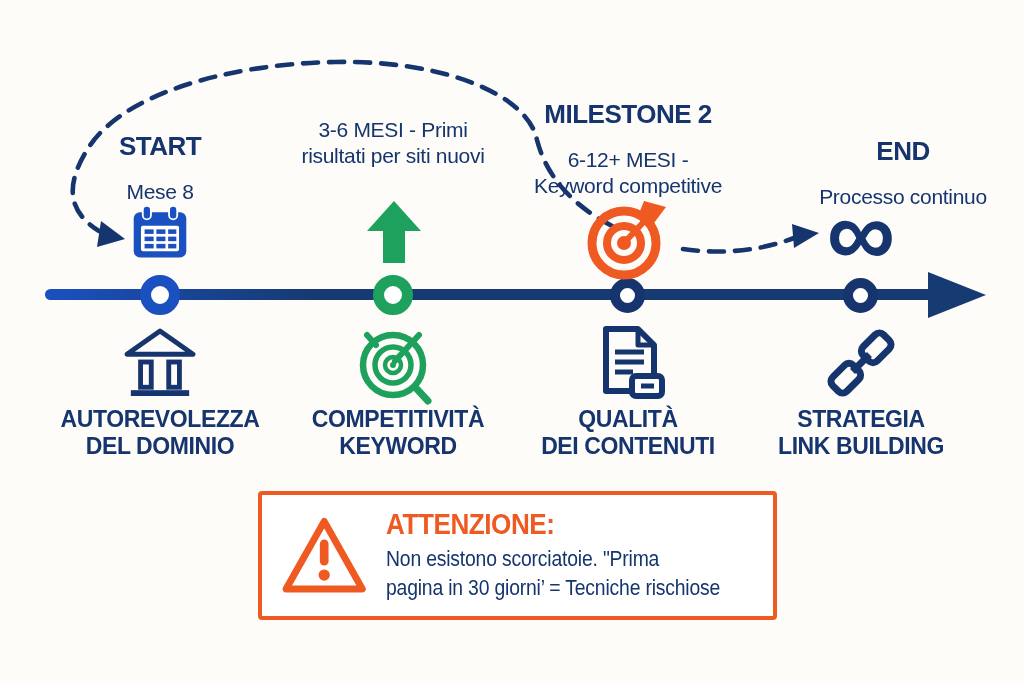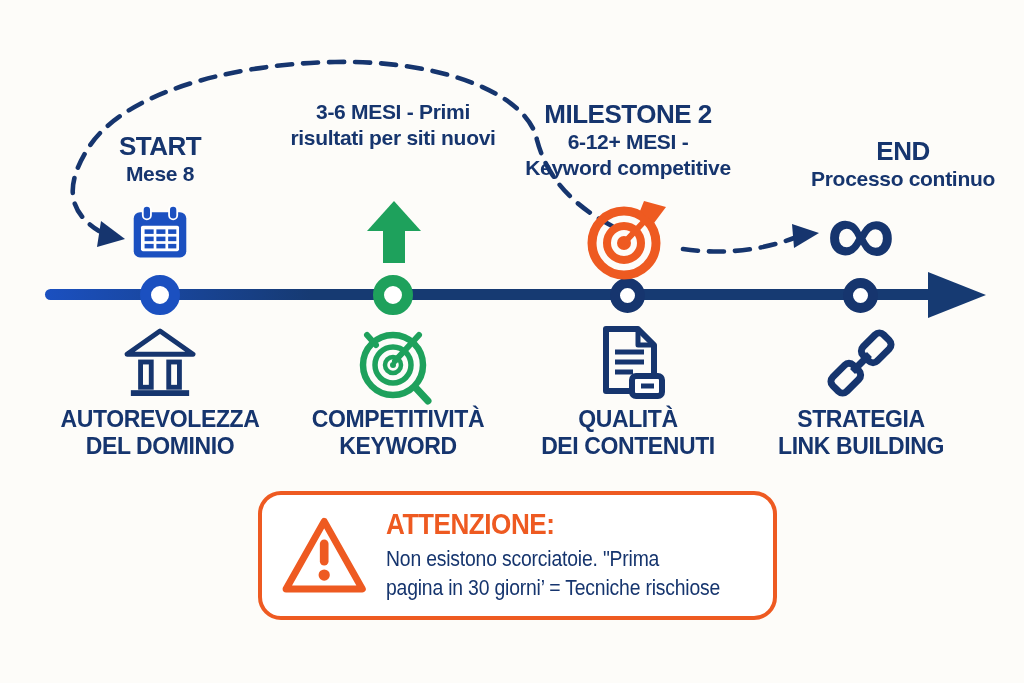--- a/index.html
+++ b/index.html
@@ -22,21 +22,21 @@
   .node-3 { left:610px; top:278px; width:35px; height:35px; border:10px solid var(--navy); }
   .node-4 { left:843px; top:278px; width:35px; height:35px; border:10px solid var(--navy); }
 
   
   .topblock { position:absolute; width:240px; text-align:center; color:var(--navy); }
   .tb-1 { left:40px;  top:131px; }
   .tb-2 { left:273px; top:99px; }
   .tb-3 { left:508px; top:99px; }
   .tb-4 { left:783px; top:136px; }
   .tb-title { font-size:26px; font-weight:bold; letter-spacing:-0.5px; line-height:30px; }
-  .tb-sub { font-size:21px; line-height:26px; margin-top:0; white-space:pre-line; letter-spacing:-0.3px;font-weight:bold; }
+  .tb-sub { font-size:21px; line-height:26px; margin-top:18px; white-space:pre-line; letter-spacing:-0.3px; }
 
   .botblock { position:absolute; width:240px; text-align:center; color:var(--navy); top:406px; }
   .bb-1 { left:40px; } .bb-2 { left:278px; } .bb-3 { left:508px; } .bb-4 { left:741px; }
   .bb-label { font-size:23px; font-weight:bold; line-height:27px; white-space:pre-line; letter-spacing:-0.4px; }
 
   
   .icon { position:absolute; }
   .ic-calendar { left:131px; top:204px; }
   .ic-arrowup  { left:367px; top:201px; }
   .ic-target-dart { left:586px; top:195px; }
@@ -46,21 +46,21 @@
   .ic-gtarget{ left:353px; top:323px; }
   .ic-doc    { left:592px; top:325px; }
   .ic-chain  { left:821px; top:323px; }
   .navy-ic   { color:var(--navy); }
   .royal-ic  { color:var(--royal); }
   .green-ic  { color:var(--green); }
   .orange-ic { color:var(--orange); }
 
   
   .warnbox { position:absolute; left:258px; top:491px; width:519px; height:129px;
-             border:4px solid var(--orange); border-radius:23px; background:#fff;
+             border:4px solid var(--orange); border-radius:4px; background:#fff;
              display:flex; align-items:center; padding:0 14px 0 18px; gap:18px; }
   .warn-text { color:var(--navy); transform:scaleX(0.9); transform-origin:left center; width:430px; }
   .warn-title { color:var(--orange); font-size:29px; font-weight:bold; letter-spacing:-0.5px; margin-bottom:4px; }
   .warn-body { font-size:21.5px; line-height:29px; white-space:pre-line; letter-spacing:-0.2px; }
 </style>
 </head>
 <body>
 
 <div class="canvas">
 

